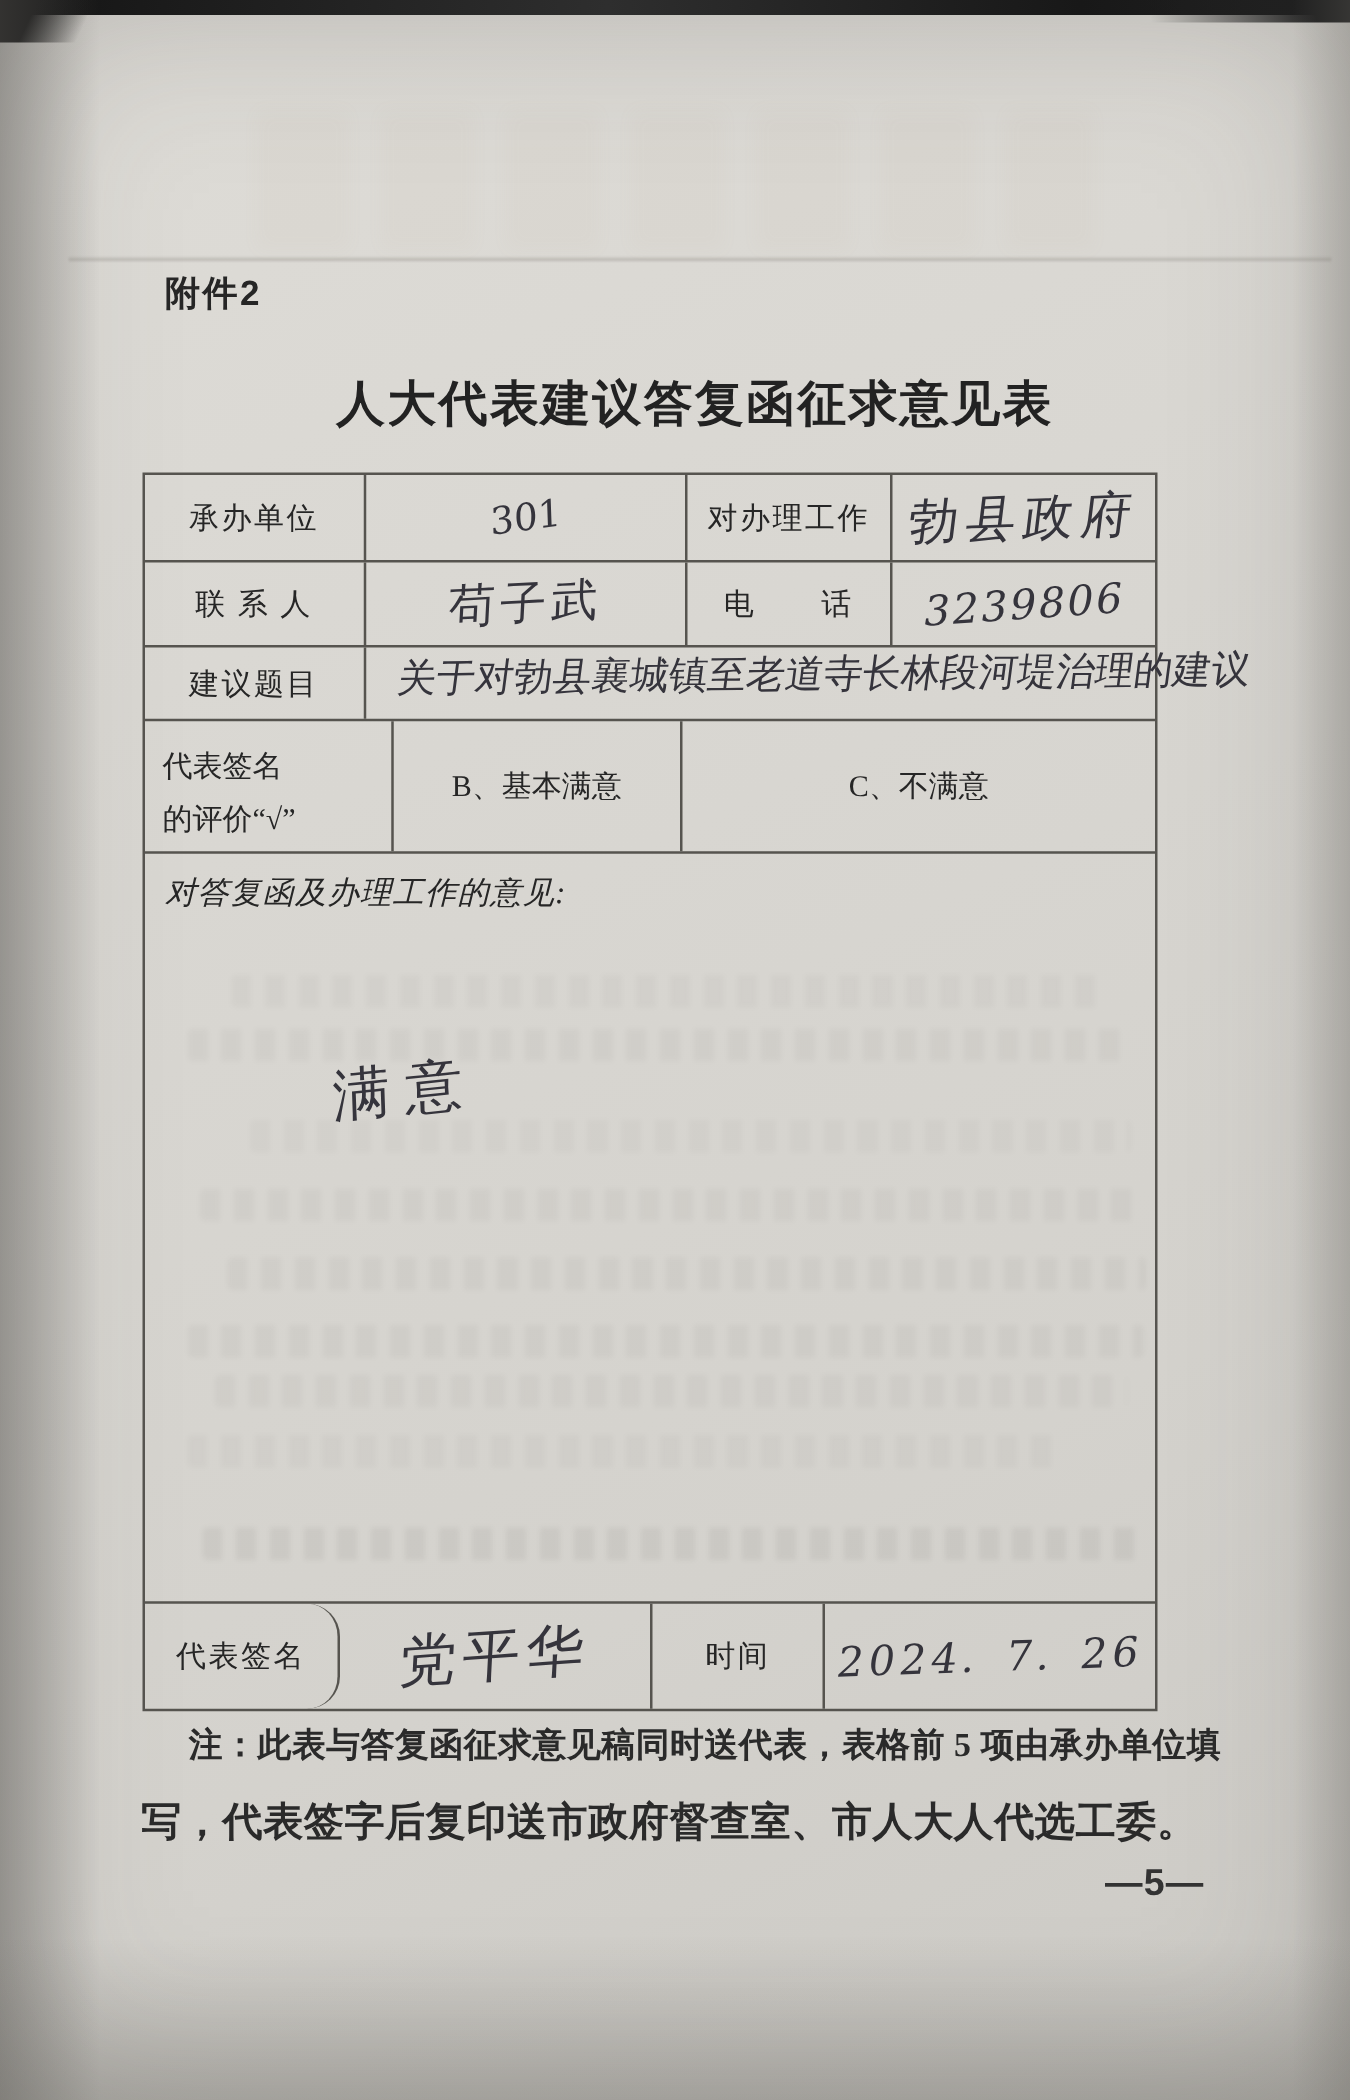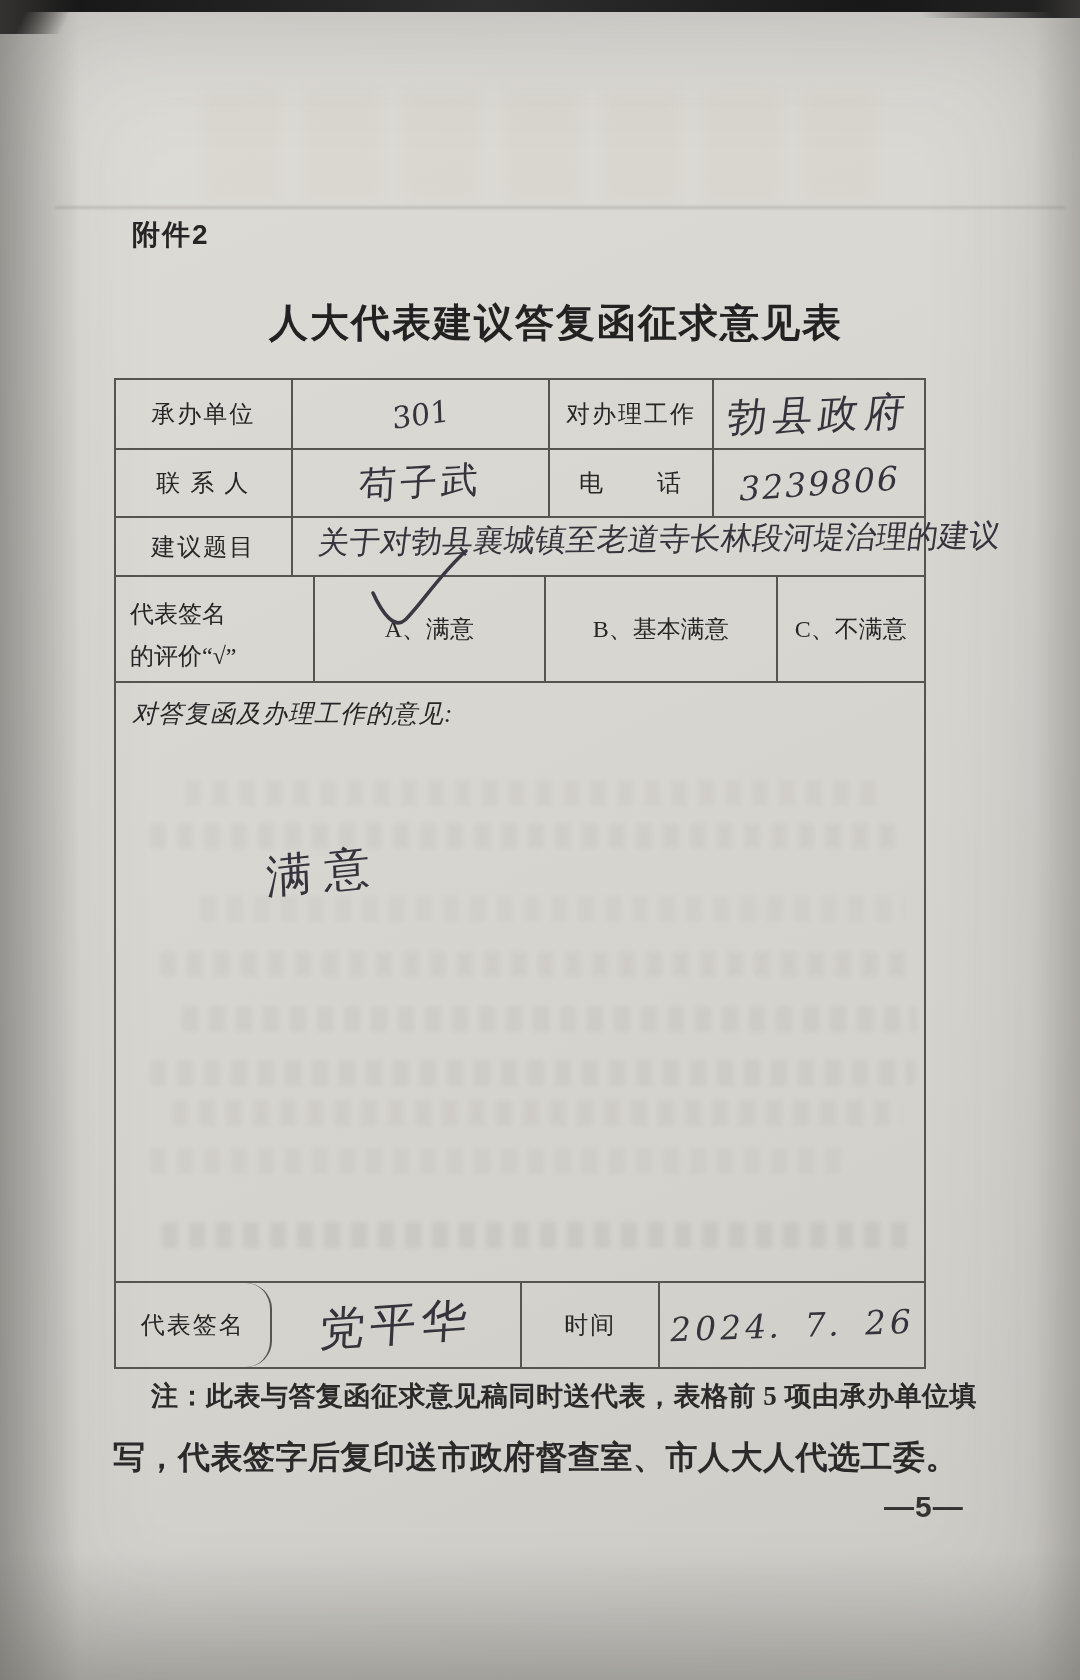--- a/index.html
+++ b/index.html
@@ -135,26 +135,20 @@
       <div class="cell" style="flex:1;display:block;overflow:visible">
         <span class="hand hw-title">关于对勃县襄城镇至老道寺长林段河堤治理的建议</span>
       </div>
     </div>
 
     <div class="t-row r4">
       <div class="cell e-l eval-label">
         <span>代表签名</span>
         <span>的评价“√”</span>
       </div>
-      <div class="cell e-a">
-        <span>A、满意</span>
-        <svg class="check-svg" width="104" height="96">
-          <path d="M6 46 C 16 68, 28 82, 38 73 C 52 60, 74 26, 99 4" fill="none" stroke="#3a3943" stroke-width="3.6" stroke-linecap="round"></path>
-        </svg>
-      </div>
       <div class="cell e-b">
         <span>B、基本满意</span>
       </div>
       <div class="cell e-c">
         <span>C、不满意</span>
       </div>
     </div>
 
     <div class="t-row r5">
       <div class="cell opinion-cell" style="flex:1;border-right:none">

